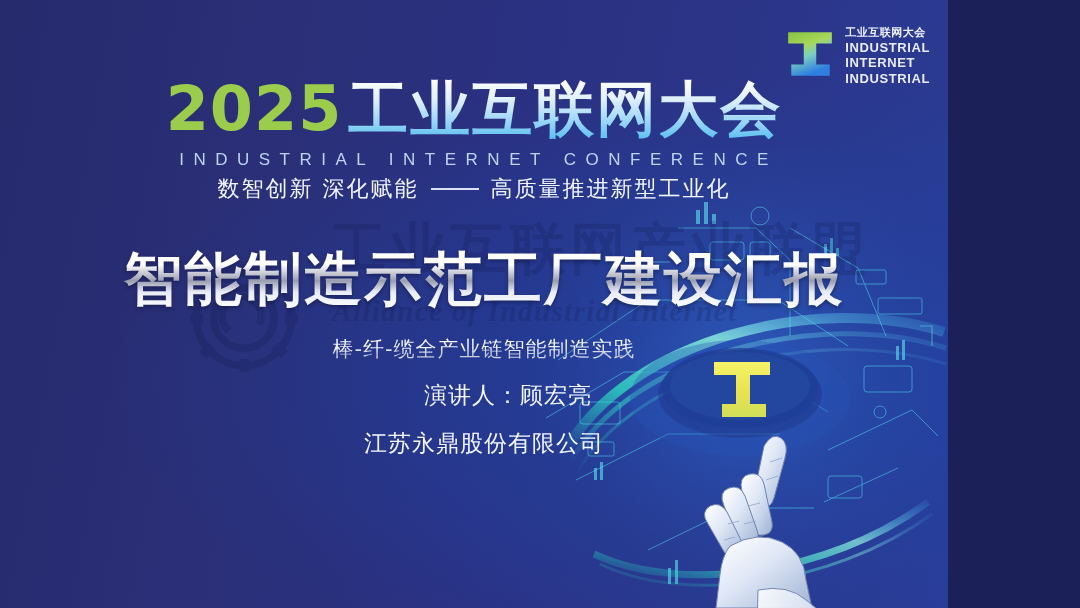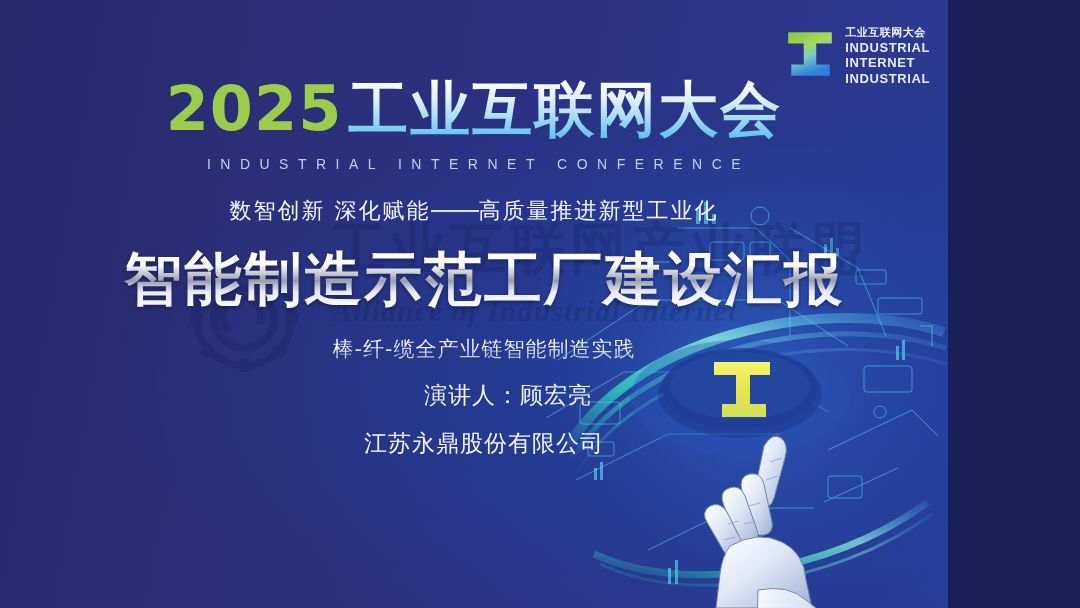--- a/index.html
+++ b/index.html
@@ -71,30 +71,30 @@
     font-family:"DejaVu Sans",sans-serif;
   }
   .event-cn{
     font-size:60px;font-weight:700;letter-spacing:2px;line-height:1;
     font-family:"DejaVu Sans",sans-serif;
     background:linear-gradient(180deg,#ffffff 0%,#dff0fd 34%,#9fd8f8 68%,#5cc0ef 100%);
     -webkit-background-clip:text;background-clip:text;
     -webkit-text-fill-color:transparent;color:transparent;
   }
   .event-en{
-    margin-top:16px;
-    font-size:14px;font-weight:400;letter-spacing:9.5px;
+    margin-top:10px;
+    font-size:17px;font-weight:400;letter-spacing:9.5px;
     color:#bcd4f2;
     text-indent:9px;
   }
   .tagline{
-    margin-top:24px;
+    margin-top:4px;
     font-size:22px;font-weight:500;letter-spacing:2px;color:#f2f6ff;
     font-family:"DejaVu Sans",sans-serif;
-    display:flex;align-items:center;justify-content:center;
+    display:flex;align-items:center;justify-content:center;gap:12px;
   }
   .tagline .rule{
     display:inline-block;width:48px;height:2px;background:#eaf1ff;opacity:.92;
   }
 
   
   .deck{position:absolute;left:0;right:0;top:248px;text-align:center;padding-left:20px;}
   .deck-title{
     font-size:58px;font-weight:700;letter-spacing:2px;line-height:1.08;
     font-family:"DejaVu Sans",sans-serif;

